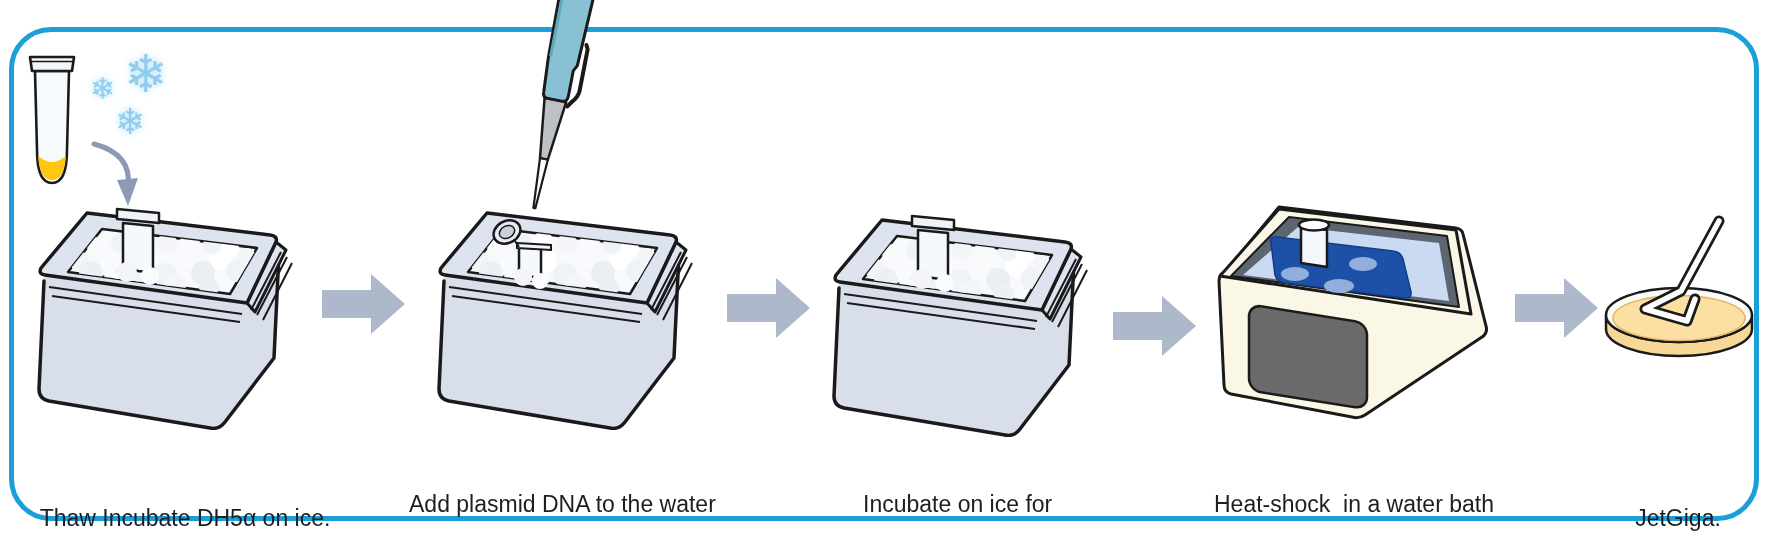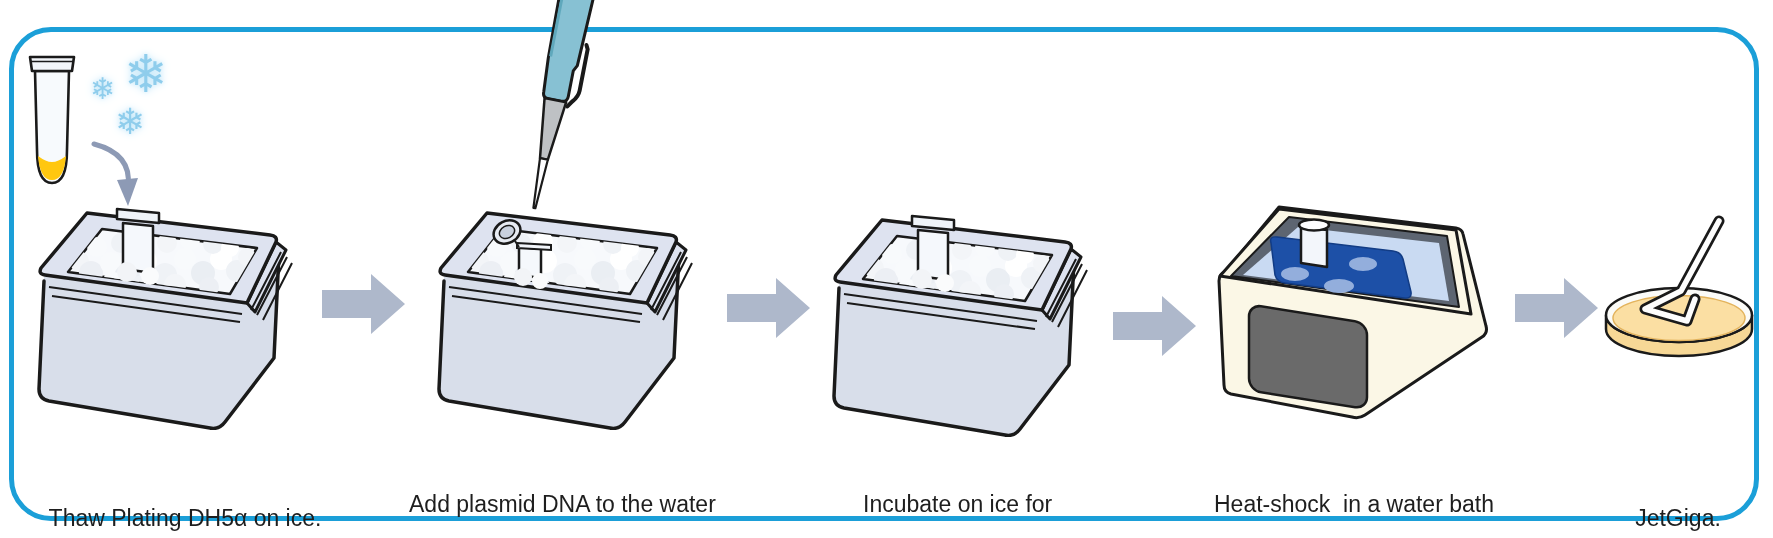--- a/index.html
+++ b/index.html
@@ -86,21 +86,21 @@
     <span class="snowflake" style="left:115px;top:104px;font-size:36px">❄</span>
     <svg class="abs" style="left:88px;top:138px" width="54" height="74" viewBox="0 0 54 74">
       <path d="M6,6 Q44,16 40,48" fill="none" stroke="#8D9AB5" stroke-width="5" stroke-linecap="round"></path>
       <polygon points="29,42 40,68 50,40" fill="#8D9AB5"></polygon>
     </svg>
     <svg class="abs" style="left:27px;top:195px" width="285" height="235" viewBox="0 0 285 235">
       <use href="#bucket"></use>
         <use href="#tube-closed"></use>
     </svg>
     <div class="caption center" style="left:20px;top:431px;width:330px;padding-top:14px">
-      <div>Thaw Plating DH5α on ice.</div>
+      <div>Thaw Incubate DH5α on ice.</div>
     </div>
   </div>
 
   <svg class="abs" style="left:322px;top:273px" width="84" height="62" viewBox="0 0 84 62">
       <use href="#flowarrow"></use>
     </svg>
 
   <div>
     <svg class="abs" style="left:495px;top:0;z-index:6" width="110" height="215" viewBox="0 0 110 215">
       <g transform="rotate(11 39 210)">

